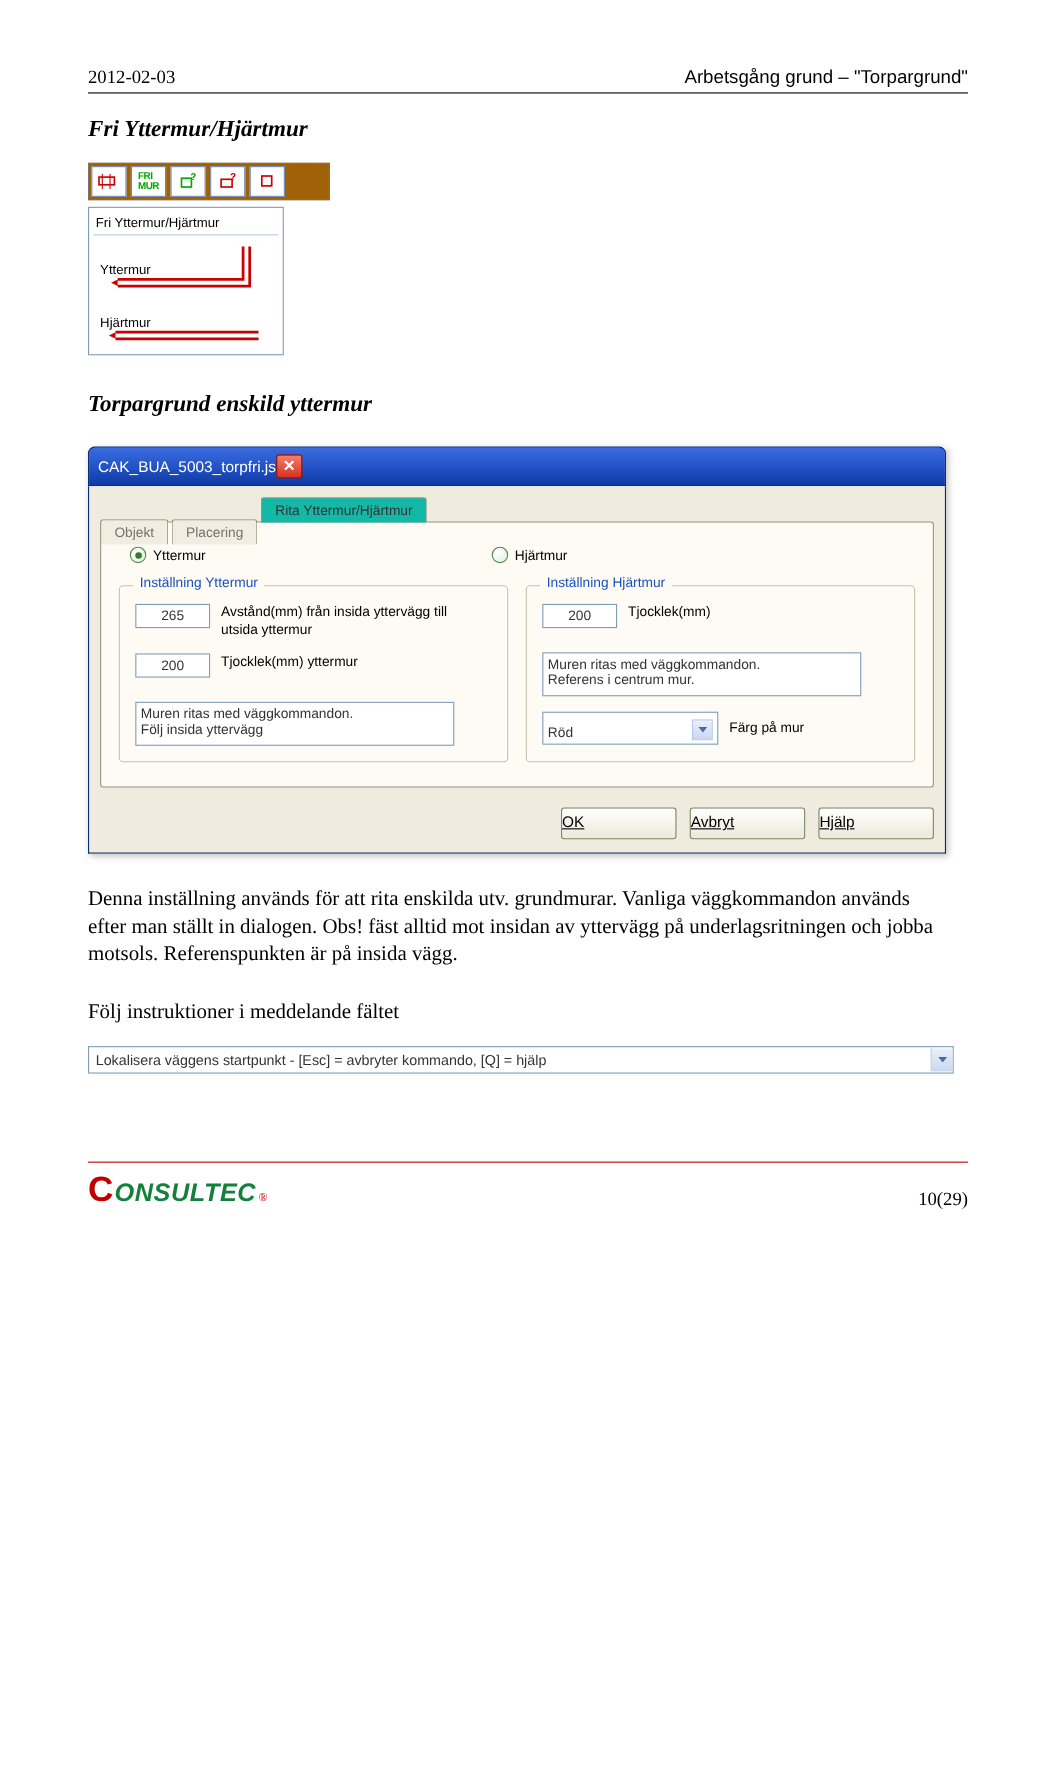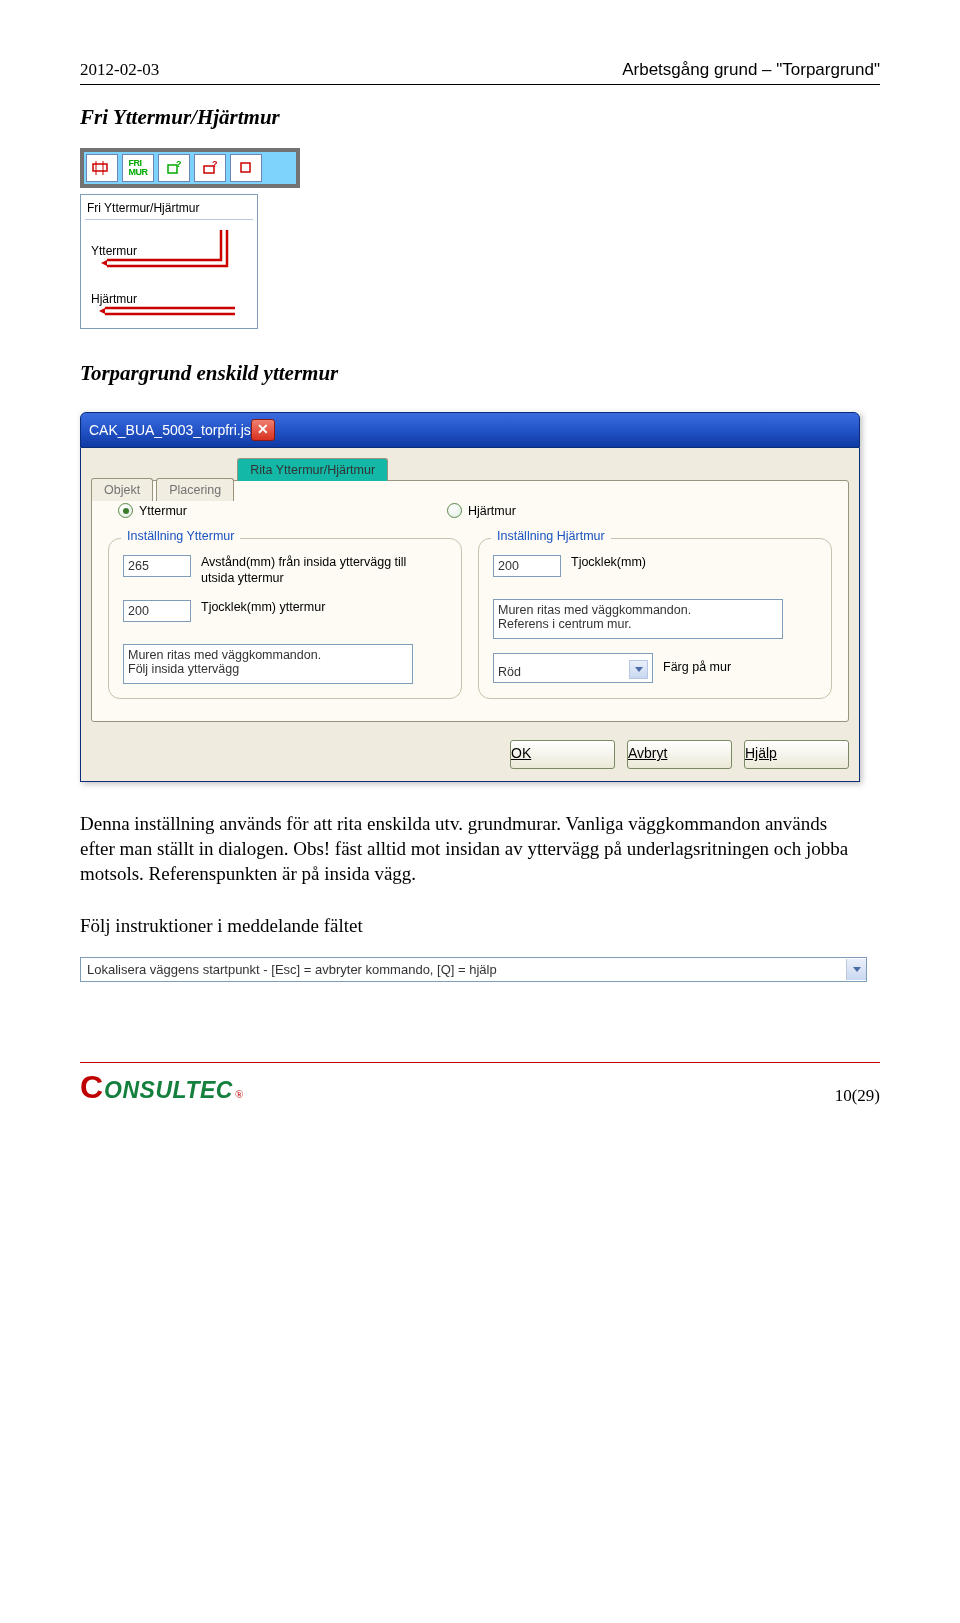--- a/index.html
+++ b/index.html
@@ -36,22 +36,22 @@
   }
   
   .toolbar-wrap {
     margin-left: 0;
     margin-bottom: 10px;
     width: 220px;
     font-family: Tahoma, Arial, sans-serif;
   }
   .toolbar {
     display: flex;
-    background: #7dd3fc;
-    border: 4px solid #737373;
+    background: #a16207;
+    border: 1px solid #737373;
     padding: 2px;
     gap: 4px;
   }
   .tb-btn {
     width: 30px; height: 26px;
     border: 1px solid #6e86b3;
     background: #fff;
     display: flex;
     align-items: center;
     justify-content: center;
@@ -170,33 +170,33 @@
   }
   .groupbox .legend {
     position: absolute;
     top: -10px; left: 12px;
     background: #fdfbf3;
     padding: 0 6px;
     color: #1a52c0;
     font-size: 12.5px;
   }
   .two-col { display:flex; gap:16px; }
-  .two-col > * { flex:1;border-radius:12px; }
+  .two-col > * { flex:1; }
   .fieldrow {
     display: flex; align-items: flex-start; gap: 10px; margin-bottom: 14px;
   }
   .textbox, .textarea, .combo {
     border: 1px solid #7f9db9;
     background: #fff;
     padding: 3px 4px;
     font-family: Tahoma, Arial, sans-serif;
     font-size: 12.5px;
     color: #333;
   }
-  .textbox { width: 58px; }
+  .textbox { width: 58px; text-align: center; }
   .textarea { width: 280px; height: 32px; resize: none; white-space: pre-line; }
   .fieldlabel { font-size:12.5px; line-height:1.25; max-width:210px; }
   .combo {
     width: 150px; height: 22px; display:flex; align-items:flex-end; justify-content:space-between;
   }
   .combo .arrow {
     width:17px; height:17px;
     border:1px solid #b7c8e6;
     background:linear-gradient(#eaf0fb,#c9d7ef);
     display:flex; align-items:center; justify-content:center;

